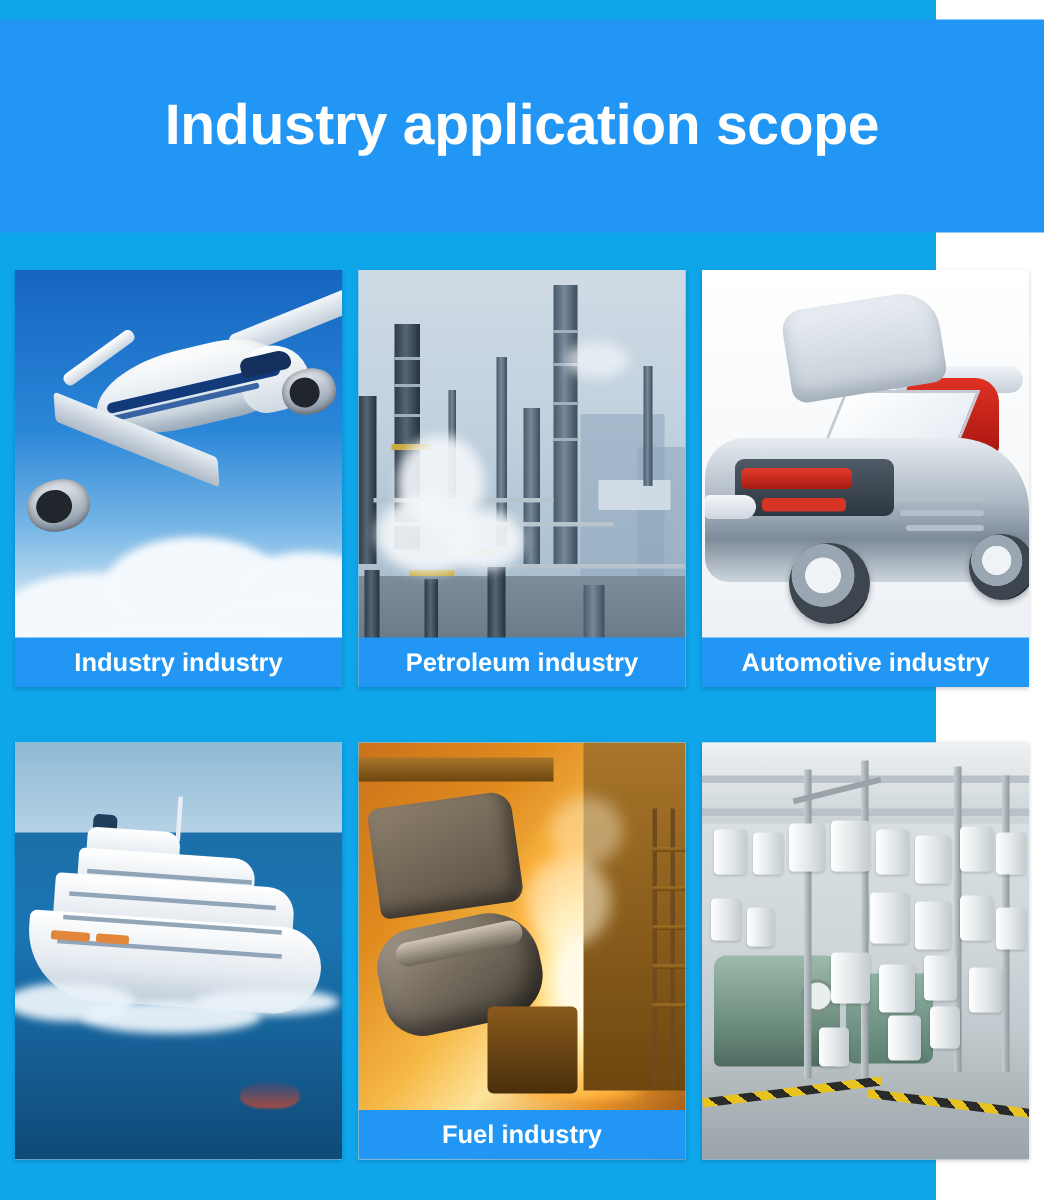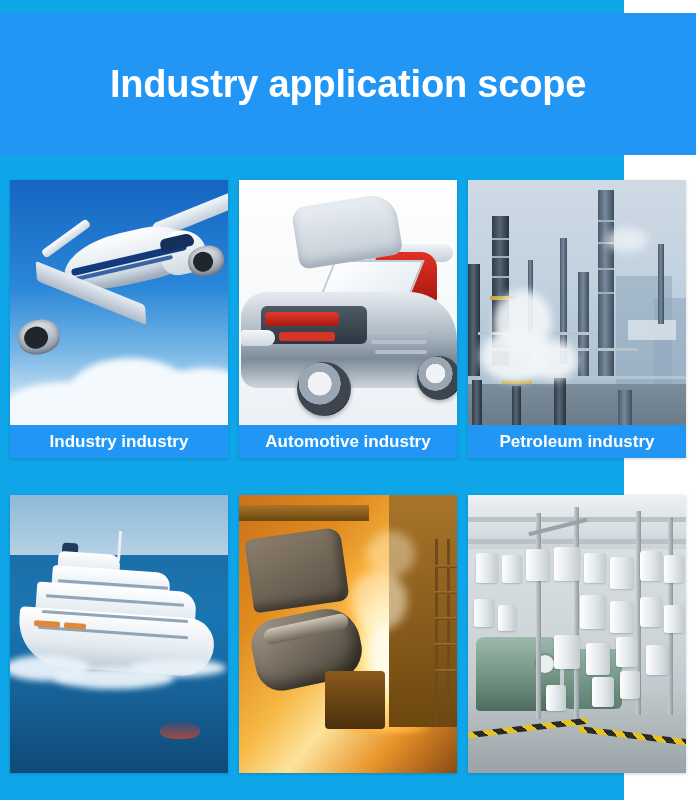--- a/index.html
+++ b/index.html
@@ -318,45 +318,20 @@
           <div class="av-eng av-eng1">
               <div class="av-eng-in"></div>
             </div>
           <div class="av-eng av-eng2">
               <div class="av-eng-in"></div>
             </div>
         </div>
       </div>
       <div class="caption">
         <span>Industry industry</span>
-      </div>
-    </div>
-
-    <div class="card">
-      <div class="photo">
-        <div class="au-bg"></div>
-        <div>
-          <div class="au-roof"></div>
-          <div class="au-cabin-red"></div>
-          <div class="au-windshield"></div>
-          <div class="au-hood"></div>
-          <div class="au-body"></div>
-          <div class="au-engine"></div>
-          <div class="au-eng-red"></div>
-          <div class="au-eng-red2"></div>
-          <div class="au-vent" style="left:128px;top:150px;width:60px;"></div>
-          <div class="au-vent" style="left:132px;top:160px;width:56px;"></div>
-          <div class="au-vent" style="left:136px;top:170px;width:52px;"></div>
-          <div class="au-light"></div>
-          <div class="au-wheel au-w1"></div>
-          <div class="au-wheel au-w2"></div>
-        </div>
-      </div>
-      <div class="caption">
-        <span>Automotive industry</span>
       </div>
     </div>
 
     <div class="card">
       <div class="photo">
         <div class="pt-sky"></div>
         <div>
           <div class="pt-far" style="left:148px;top:96px;width:56px;height:110px;"></div>
           <div class="pt-far" style="left:186px;top:118px;width:32px;height:90px;"></div>
           <div class="pt-far" style="left:160px;top:140px;width:48px;height:20px;background:#dce5ec;opacity:.8;"></div>
@@ -392,20 +367,45 @@
           <div class="pt-steam" style="left:138px;top:48px;width:42px;height:24px;opacity:.7;"></div>
         </div>
       </div>
       <div class="caption">
         <span>Petroleum industry</span>
       </div>
     </div>
 
     <div class="card">
       <div class="photo">
+        <div class="au-bg"></div>
+        <div>
+          <div class="au-roof"></div>
+          <div class="au-cabin-red"></div>
+          <div class="au-windshield"></div>
+          <div class="au-hood"></div>
+          <div class="au-body"></div>
+          <div class="au-engine"></div>
+          <div class="au-eng-red"></div>
+          <div class="au-eng-red2"></div>
+          <div class="au-vent" style="left:128px;top:150px;width:60px;"></div>
+          <div class="au-vent" style="left:132px;top:160px;width:56px;"></div>
+          <div class="au-vent" style="left:136px;top:170px;width:52px;"></div>
+          <div class="au-light"></div>
+          <div class="au-wheel au-w1"></div>
+          <div class="au-wheel au-w2"></div>
+        </div>
+      </div>
+      <div class="caption">
+        <span>Automotive industry</span>
+      </div>
+    </div>
+
+    <div class="card">
+      <div class="photo">
         <div class="sh-sky"></div>
         <div class="sh-sea"></div>
         <div>
           <div class="sh-mast"></div>
           <div class="sh-funnel"></div>
           <div class="sh-bridge"></div>
           <div class="sh-deck2"></div>
           <div class="sh-deck"></div>
           <div class="sh-hull"></div>
           <div class="sh-win" style="left:36px;top:104px;width:138px;transform:rotate(4deg);"></div>
@@ -436,20 +436,23 @@
           <div class="fu-beam" style="left:196px;top:122px;width:22px;height:3px;"></div>
           <div class="fu-beam" style="left:196px;top:148px;width:22px;height:3px;"></div>
           <div class="fu-beam" style="left:196px;top:174px;width:22px;height:3px;"></div>
           <div class="fu-hook"></div>
           <div class="fu-ladle"></div>
           <div class="fu-ring"></div>
           <div class="fu-beam" style="left:86px;top:176px;width:60px;height:58px;background:linear-gradient(#8a5a1c,#4a2f0c);border-radius:4px;"></div>
           <div class="fu-smoke" style="left:112px;top:76px;width:56px;height:60px;"></div>
           <div class="fu-smoke" style="left:128px;top:36px;width:48px;height:46px;opacity:.4;"></div>
         </div>
+      </div>
+      <div class="caption">
+        <span>Fuel industry</span>
       </div>
     </div>
 
     <div class="card">
       <div class="photo">
         <div class="li-bg"></div>
         <div class="li-ceil"></div>
         <div class="li-beam" style="left:0;top:22px;width:218px;"></div>
         <div class="li-beam" style="left:0;top:44px;width:218px;"></div>
         <div class="li-floor"></div>

